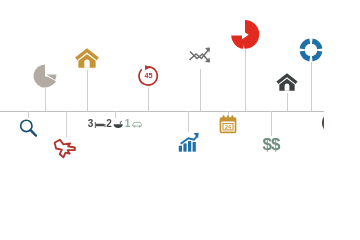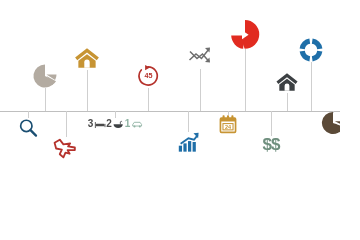--- a/index.html
+++ b/index.html
@@ -56,21 +56,21 @@
   .money {
     font-size: 17px;
     font-weight: bold;
     letter-spacing: -1px;
     white-space: nowrap;
   }
 </style>
 </head>
 <body>
 
-<div id="canvas" style="width: 324px; height: 202px; background: rgb(255, 255, 255); padding-left: 16px;">
+<div id="canvas" style="width: 324px; height: 202px; background: rgb(255, 255, 255);">
 
   <div class="axis" style="top: 111px; left: 0px; width: 360px; height: 1px; background: rgb(191, 191, 191);"></div>
 
   <div id="stems">
       <div class="stem" style="left: 45px; top: 88px; height: 23px; background: rgb(207, 207, 207);"></div>
       <div class="stem" style="left: 87px; top: 70px; height: 41px; background: rgb(207, 207, 207);"></div>
       <div class="stem" style="left: 148px; top: 88px; height: 23px; background: rgb(207, 207, 207);"></div>
       <div class="stem" style="left: 200px; top: 69px; height: 42px; background: rgb(207, 207, 207);"></div>
       <div class="stem" style="left: 245px; top: 49px; height: 62px; background: rgb(207, 207, 207);"></div>
       <div class="stem" style="left: 287px; top: 93px; height: 18px; background: rgb(207, 207, 207);"></div>

